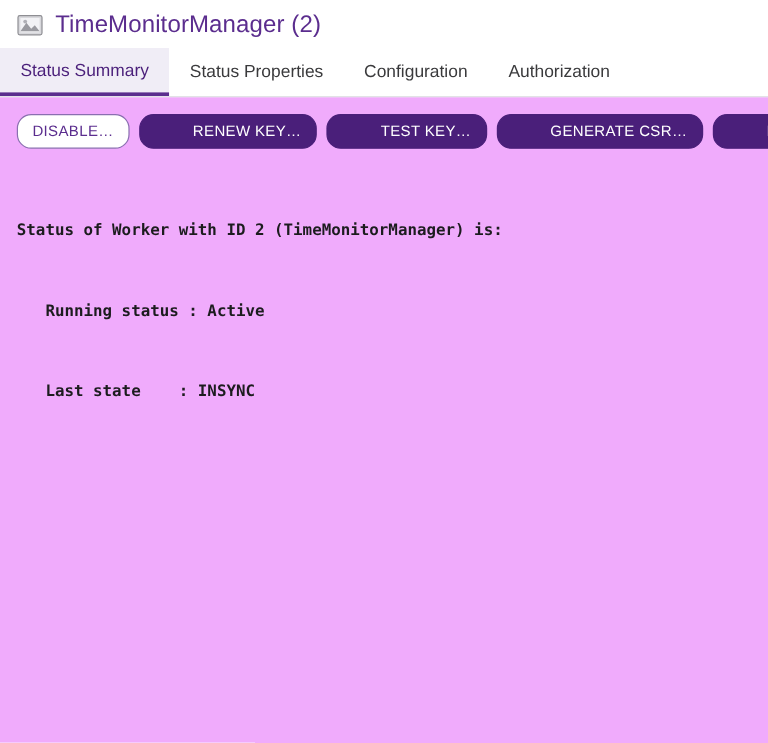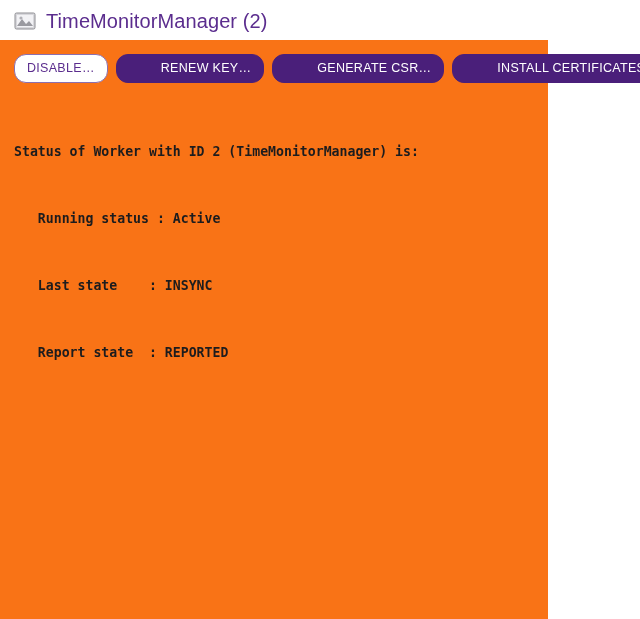--- a/index.html
+++ b/index.html
@@ -7,24 +7,24 @@
     padding: 0;
     width: 640px;
     height: 619px;
     background: #ffffff;
     font-family: "Liberation Sans", sans-serif;
     color: #222222;
     overflow: hidden;
   }
 
   .page {
-    width: 548px;
+    width: 640px;
     height: 619px;
     position: relative;
-    background: #f97316;
+    background: #f0abfc;
   }
 
   
   .header {
     display: flex;
     align-items: center;
     gap: 10px;
     padding: 10px 14px 8px 14px;
     background: #ffffff;
   }
@@ -132,33 +132,39 @@
       <svg width="22" height="22" viewBox="0 0 22 22">
         <rect x="1" y="3" width="20" height="16" rx="1.5" fill="#d8d8dc" stroke="#8e8e93" stroke-width="1"></rect>
         <rect x="3" y="5" width="16" height="12" fill="#f2f2f5"></rect>
         <path d="M3 16 L8 9 L12 14 L15 11 L19 16 Z" fill="#9a9aa0"></path>
         <circle cx="7" cy="8" r="1.6" fill="#b0b0b6"></circle>
       </svg>
     </span>
     <span class="app-title">TimeMonitorManager (2)</span>
   </div>
 
+  <div class="tabbar">
+    <div class="tab active">Status Summary</div>
+    <div class="tab">Status Properties</div>
+    <div class="tab">Configuration</div>
+    <div class="tab">Authorization</div>
+  </div>
 
   <div class="buttonbar">
     <button class="btn btn-outline">DISABLE…</button>
     <button class="btn btn-filled">RENEW KEY…</button>
+    <button class="btn btn-filled">TEST KEY…</button>
     <button class="btn btn-filled">GENERATE CSR…</button>
     <button class="btn btn-filled">INSTALL CERTIFICATES…</button>
   </div>
 
   <div class="status-body">
     <div class="status-line">Status of Worker with ID 2 (TimeMonitorManager) is:</div>
     <div class="status-line">   Running status : Active</div>
     <div class="status-line">   Last state    : INSYNC</div>
-    <div class="status-line">   Report state  : REPORTED</div>
     
     
     
     
     
     
     
     
     
     

